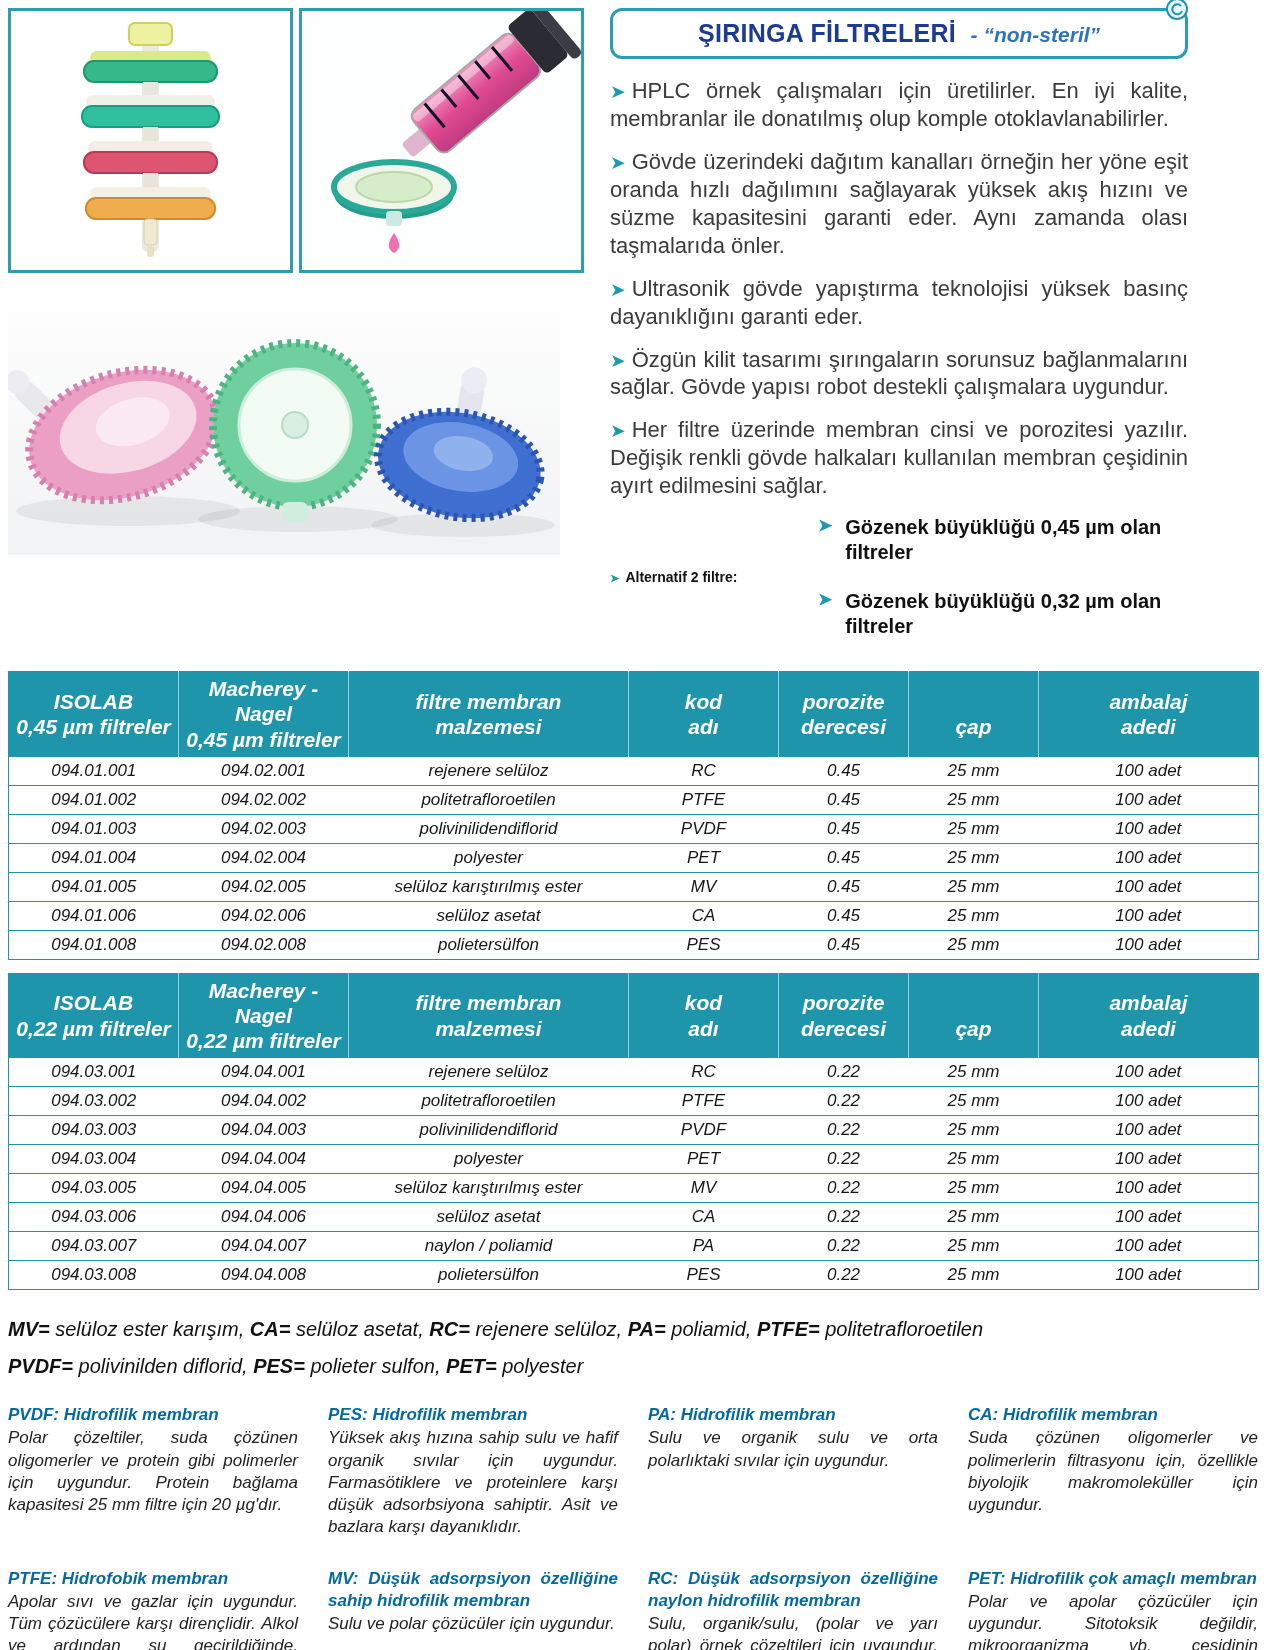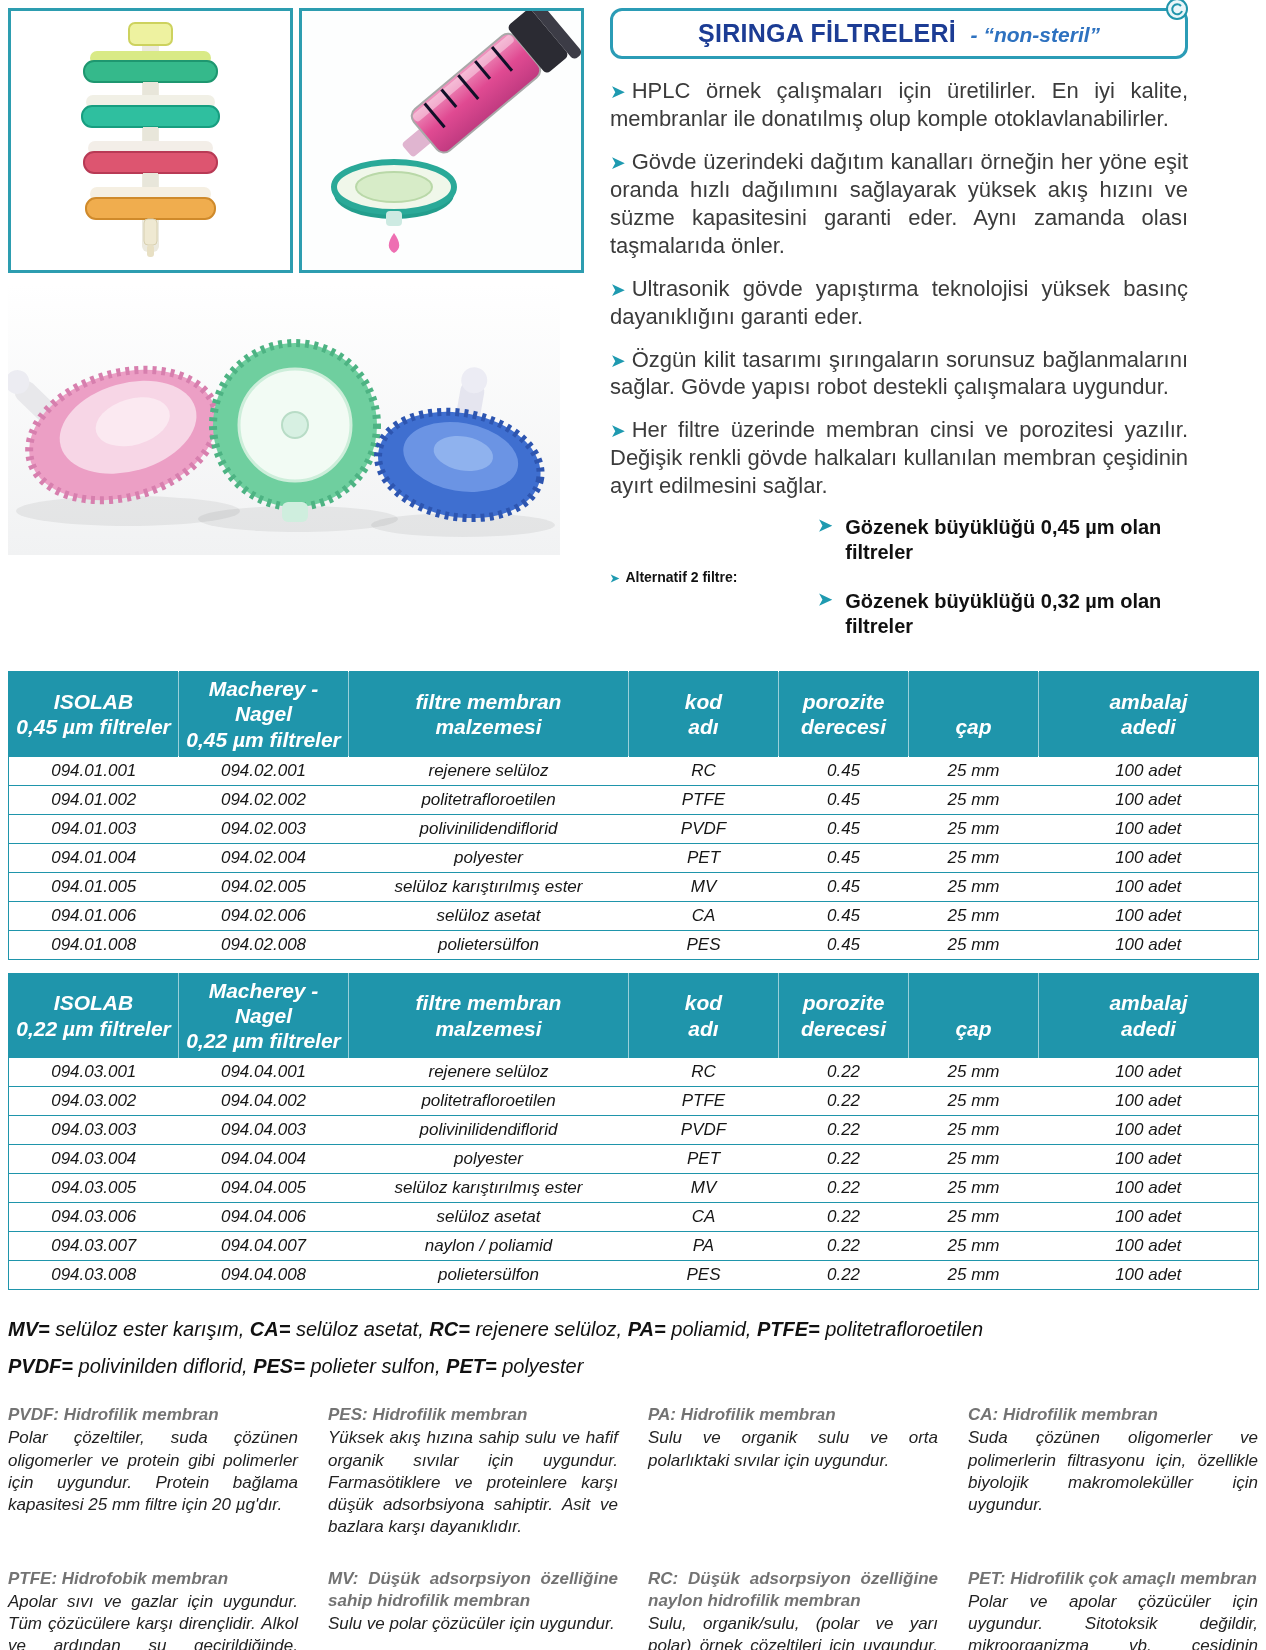--- a/index.html
+++ b/index.html
@@ -68,21 +68,21 @@
   
   .legend { margin-top: 28px; text-align: left; font-style: italic; font-size: 20px; color: #111; }
   .legend-line { margin-bottom: 14px; }
   .legend b { font-style: italic; }
 
   
   .desc-grid {
     display: grid; grid-template-columns: repeat(4, 1fr);
     column-gap: 30px; row-gap: 30px; margin-top: 26px; font-style: italic;
   }
-  .desc-h { font-weight: bold; font-size: 17px; color: #737373; text-align: justify; line-height: 1.3; }
+  .desc-h { font-weight: bold; font-size: 17px; color: #0369a1; text-align: justify; line-height: 1.3; }
   .desc-b { font-size: 17px; color: #222; text-align: justify; line-height: 1.3; margin-top: 1px; }
 </style>
 </head>
 <body>
 
 <div class="page">
 
   <div class="top">
     <div class="top-left">
       <div class="photo-row">

